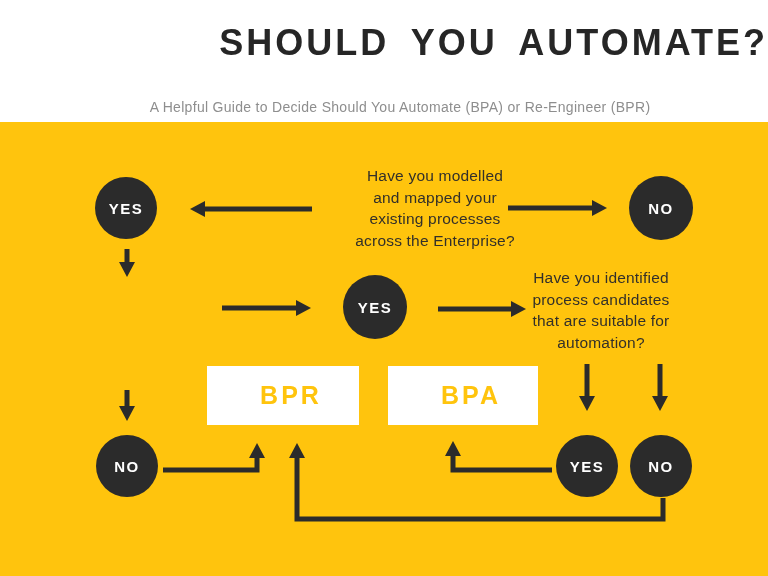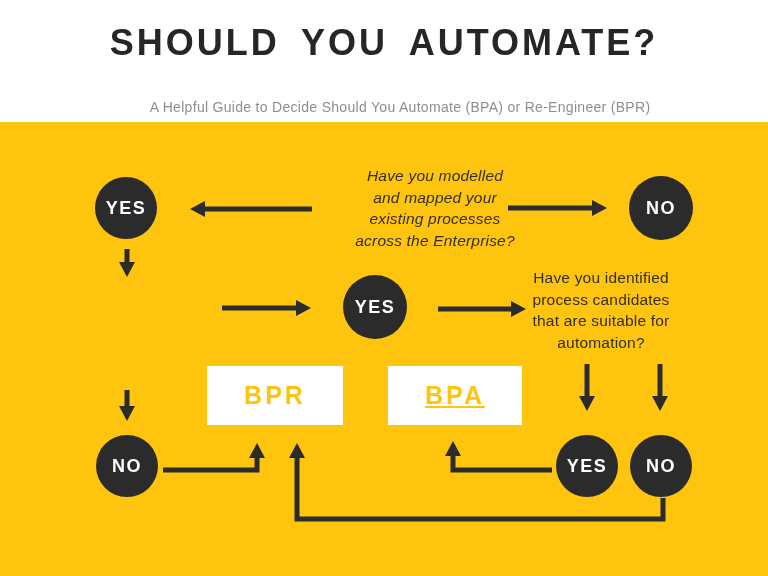--- a/index.html
+++ b/index.html
@@ -7,21 +7,21 @@
     width: 768px; height: 576px;
     font-family: "Liberation Sans", sans-serif;
     background: #ffffff;
   }
   .page {
     position: relative; width: 768px; height: 576px;
     overflow: hidden; background: #ffffff;
   }
   .title {
     position: absolute; top: 22px; left: 0; width: 768px;
-    margin: 0; text-align: center;
+    margin: 0; text-align: right;
     font-size: 36px; font-weight: bold;
     letter-spacing: 3px; word-spacing: 9px;
     color: var(--title_text);
   }
   .subtitle {
     position: absolute; top: 79px; left: 0; width: 768px;
     margin: 16px; text-align: center;
     font-size: 14px; line-height: 24px; letter-spacing: 0.3px;
     color: var(--subtitle_gray);
     white-space: pre-line;
@@ -35,33 +35,33 @@
     position: absolute; top: 0; left: 0;
     width: 768px; height: 576px;
     pointer-events: none;
   }
   .arrow { stroke: var(--node_dark); stroke-width: 5; fill: none; }
   .arrowhead { fill: var(--node_dark); }
   .node {
     position: absolute; border-radius: 50%;
     background: var(--node_dark); color: #ffffff;
     display: flex; align-items: center; justify-content: center;
-    font-weight: bold; font-size: 18px; letter-spacing: 1.5px;
+    font-weight: bold; font-size: 15px; letter-spacing: 1.5px;
   }
   .question {
     position: absolute; text-align: center;
     white-space: pre-line;
     color: var(--question_text);
     font-size: 15.5px; line-height: 21.5px; letter-spacing: 0.2px;
   }
   .outcome {
     position: absolute; background: var(--box_white);
     color: var(--brand_yellow);
     display: flex; align-items: center; justify-content: center;
-    font-weight: bold; font-size: 25px; letter-spacing: 3px;
+    font-weight: bold; font-size: 25px; letter-spacing: 3px; padding-left: 16px;
   }
 </style>
 </head>
 <body>
 
 <div class="page">
 
   <h1 class="title">SHOULD YOU AUTOMATE?</h1>
   <p class="subtitle">A Helpful Guide to Decide Should You Automate (BPA) or Re-Engineer (BPR)
 Your Business Process(es)</p>
@@ -80,32 +80,32 @@
     <line class="arrow" x1="222" y1="308" x2="298" y2="308" marker-end="url(#ah)"></line>
     <line class="arrow" x1="438" y1="309" x2="513" y2="309" marker-end="url(#ah)"></line>
     <line class="arrow" x1="127" y1="390" x2="127" y2="408" marker-end="url(#ah)"></line>
     <line class="arrow" x1="587" y1="364" x2="587" y2="398" marker-end="url(#ah)"></line>
     <line class="arrow" x1="660" y1="364" x2="660" y2="398" marker-end="url(#ah)"></line>
     <polyline class="arrow" points="163,470 257,470 257,456" marker-end="url(#ah)"></polyline>
     <polyline class="arrow" points="552,470 453,470 453,454" marker-end="url(#ah)"></polyline>
     <polyline class="arrow" points="663,498 663,519 297,519 297,456" marker-end="url(#ah)"></polyline>
   </svg>
 
-  <div class="question" style="left:315px; top:165px; width:240px;font-style:italic;">Have you modelled
+  <div class="question" style="left:315px; top:165px; width:240px;">Have you modelled
 and mapped your
 existing processes
 across the Enterprise?</div>
   <div class="question" style="left:491px; top:267px; width:220px;">Have you identified
 process candidates
 that are suitable for
 automation?</div>
 
   <div class="node" style="left:95px; top:177px; width:62px; height:62px;">YES</div>
   <div class="node" style="left:629px; top:176px; width:64px; height:64px;">NO</div>
   <div class="node" style="left:343px; top:275px; width:64px; height:64px;">YES</div>
   <div class="node" style="left:96px; top:435px; width:62px; height:62px;">NO</div>
   <div class="node" style="left:556px; top:435px; width:62px; height:62px;">YES</div>
   <div class="node" style="left:630px; top:435px; width:62px; height:62px;">NO</div>
 
   <div class="outcome" style="left:207px; top:366px; width:136px; height:59px;">BPR</div>
-  <div class="outcome" style="left:388px; top:366px; width:134px; height:59px;text-decoration:underline;">BPA</div>
+  <div class="outcome" style="left:388px; top:366px; width:134px; height:59px;">BPA</div>
 
 </div>
 
 </body></html>

